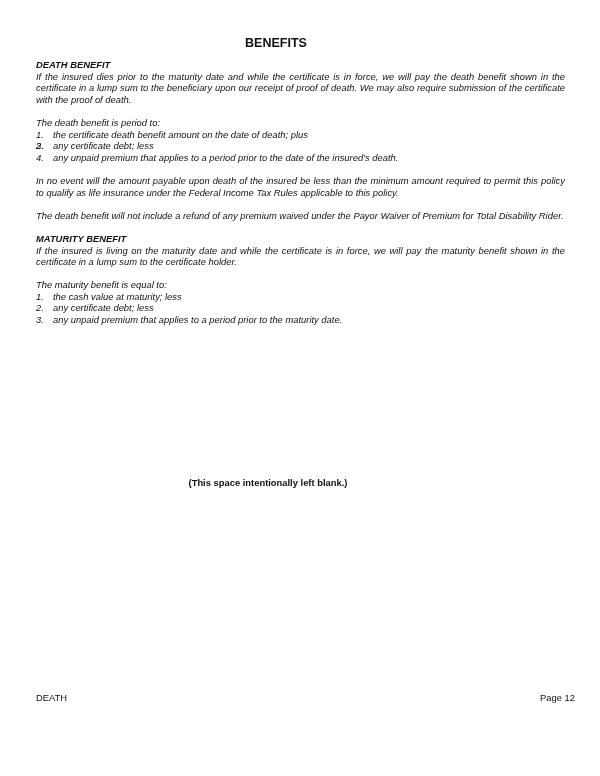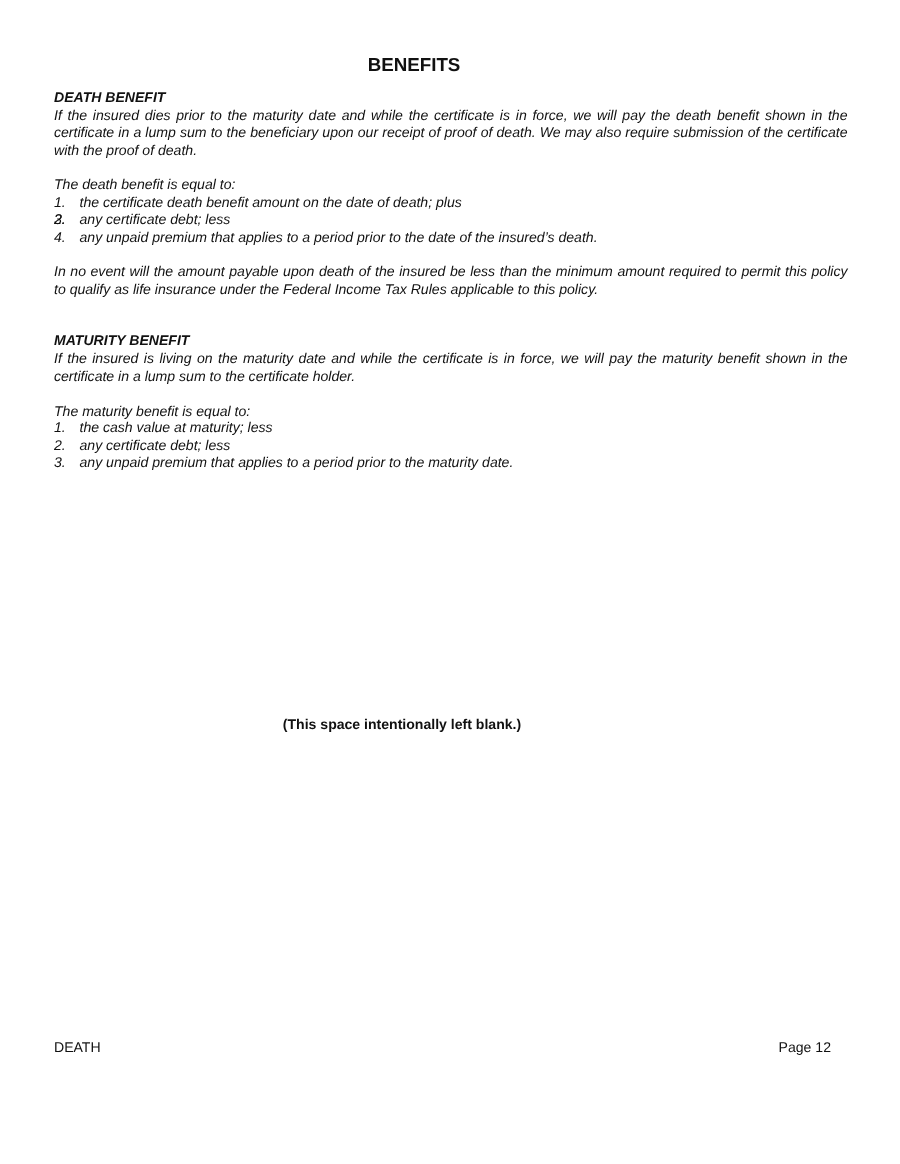--- a/index.html
+++ b/index.html
@@ -72,55 +72,56 @@
       font-size: 9.4px;
     }
     .footer-left {
       position: absolute;
       top: 692px;
       left: 36px;
     }
     .footer-right {
       position: absolute;
       top: 692px;
-      right: 46px;
+      right: 25px;
     }
   </style>
 </head>
 <body>
 
 <div class="page-title">BENEFITS</div>
 
 <div class="content">
 
   <section>
     <p class="section-heading">DEATH BENEFIT</p>
     <p class="para">If the insured dies prior to the maturity date and while the certificate is in force, we will pay the death benefit shown in the certificate in a lump sum to the beneficiary upon our receipt of proof of death. We may also require submission of the certificate with the proof of death.</p>
     <div class="gap"></div>
-    <p class="para ragged">The death benefit is equal to:</p>
+    <p class="para ragged">The death benefit is period to:</p>
     <ol class="list">
       <li>
         <span class="num">1.</span>
         <span>the certificate death benefit amount on the date of death; plus</span>
       </li>
       <li>
         <span class="num">2.</span>
       </li>
       <li>
         <span class="num">3.</span>
         <span>any certificate debt; less</span>
       </li>
       <li>
         <span class="num">4.</span>
         <span>any unpaid premium that applies to a period prior to the date of the insured’s death.</span>
       </li>
     </ol>
     <div class="gap"></div>
     <p class="para">In no event will the amount payable upon death of the insured be less than the minimum amount required to permit this policy to qualify as life insurance under the Federal Income Tax Rules applicable to this policy.</p>
     <div class="gap"></div>
+    <p class="para">The death benefit will not include a refund of any premium waived under the Payor Waiver of Premium for Total Disability Rider.</p>
   </section>
 
   <div class="gap"></div>
 
   <section>
     <p class="section-heading">MATURITY BENEFIT</p>
     <p class="para">If the insured is living on the maturity date and while the certificate is in force, we will pay the maturity benefit shown in the certificate in a lump sum to the certificate holder.</p>
     <div class="gap"></div>
     <p class="para ragged">The maturity benefit is equal to:</p>
     <ol class="list">

